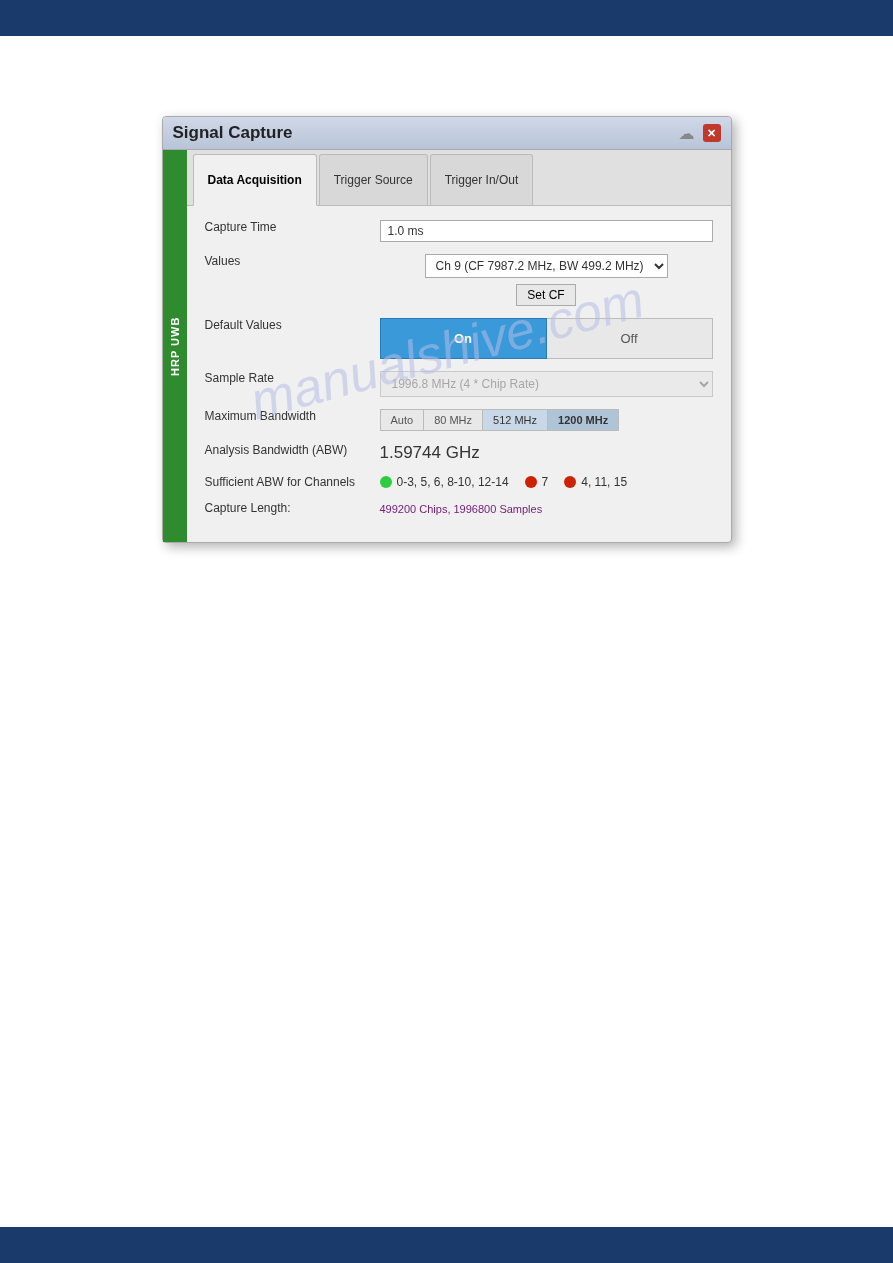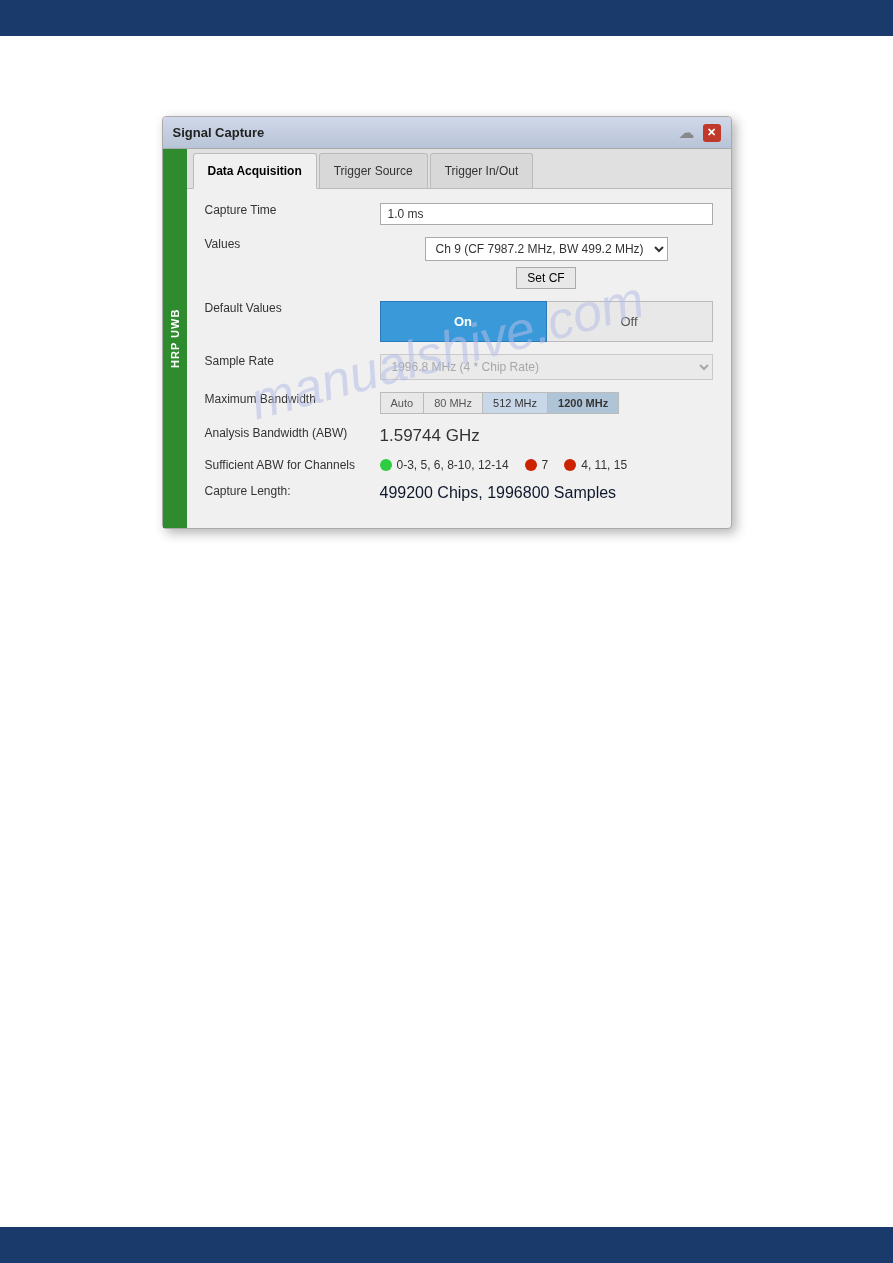--- a/index.html
+++ b/index.html
@@ -45,21 +45,21 @@
       background: linear-gradient(to bottom, #d0d8e8, #b8c4d8);
       border-bottom: 1px solid #aaa;
       padding: 6px 10px;
       display: flex;
       align-items: center;
       justify-content: space-between;
       border-radius: 4px 4px 0 0;
     }
 
     .dialog-title {
-      font-size: 13px;
+      font-size: 17px;
       font-weight: bold;
       color: #222;
     }
 
     .title-right {
       display: flex;
       align-items: center;
       gap: 8px;
     }
 
@@ -110,21 +110,21 @@
     .tabs-bar {
       background: #e0e0e0;
       display: flex;
       border-bottom: 1px solid #bbb;
       padding-top: 4px;
       padding-left: 6px;
       gap: 2px;
     }
 
     .tab {
-      padding: 10px 14px;
+      padding: 18px 14px;
       border: 1px solid #bbb;
       border-bottom: none;
       background: #d8d8d8;
       cursor: pointer;
       font-size: 12px;
       color: #333;
       border-radius: 3px 3px 0 0;
     }
 
     .tab.active {
@@ -283,22 +283,22 @@
 
     .dot-green { background: #2ecc40; }
     .dot-red { background: #cc2200; }
 
     .channel-text {
       font-size: 12px;
       color: #333;
     }
 
     .capture-length {
-      font-size: 16px;
-      color: #0f172a;
+      font-size: 11px;
+      color: #701a75;
     }
 
     .watermark {
       position: absolute;
       top: 320px;
       left: 50%;
       transform: translateX(-50%);
       color: rgba(180, 190, 230, 0.55);
       font-size: 52px;
       font-style: italic;

